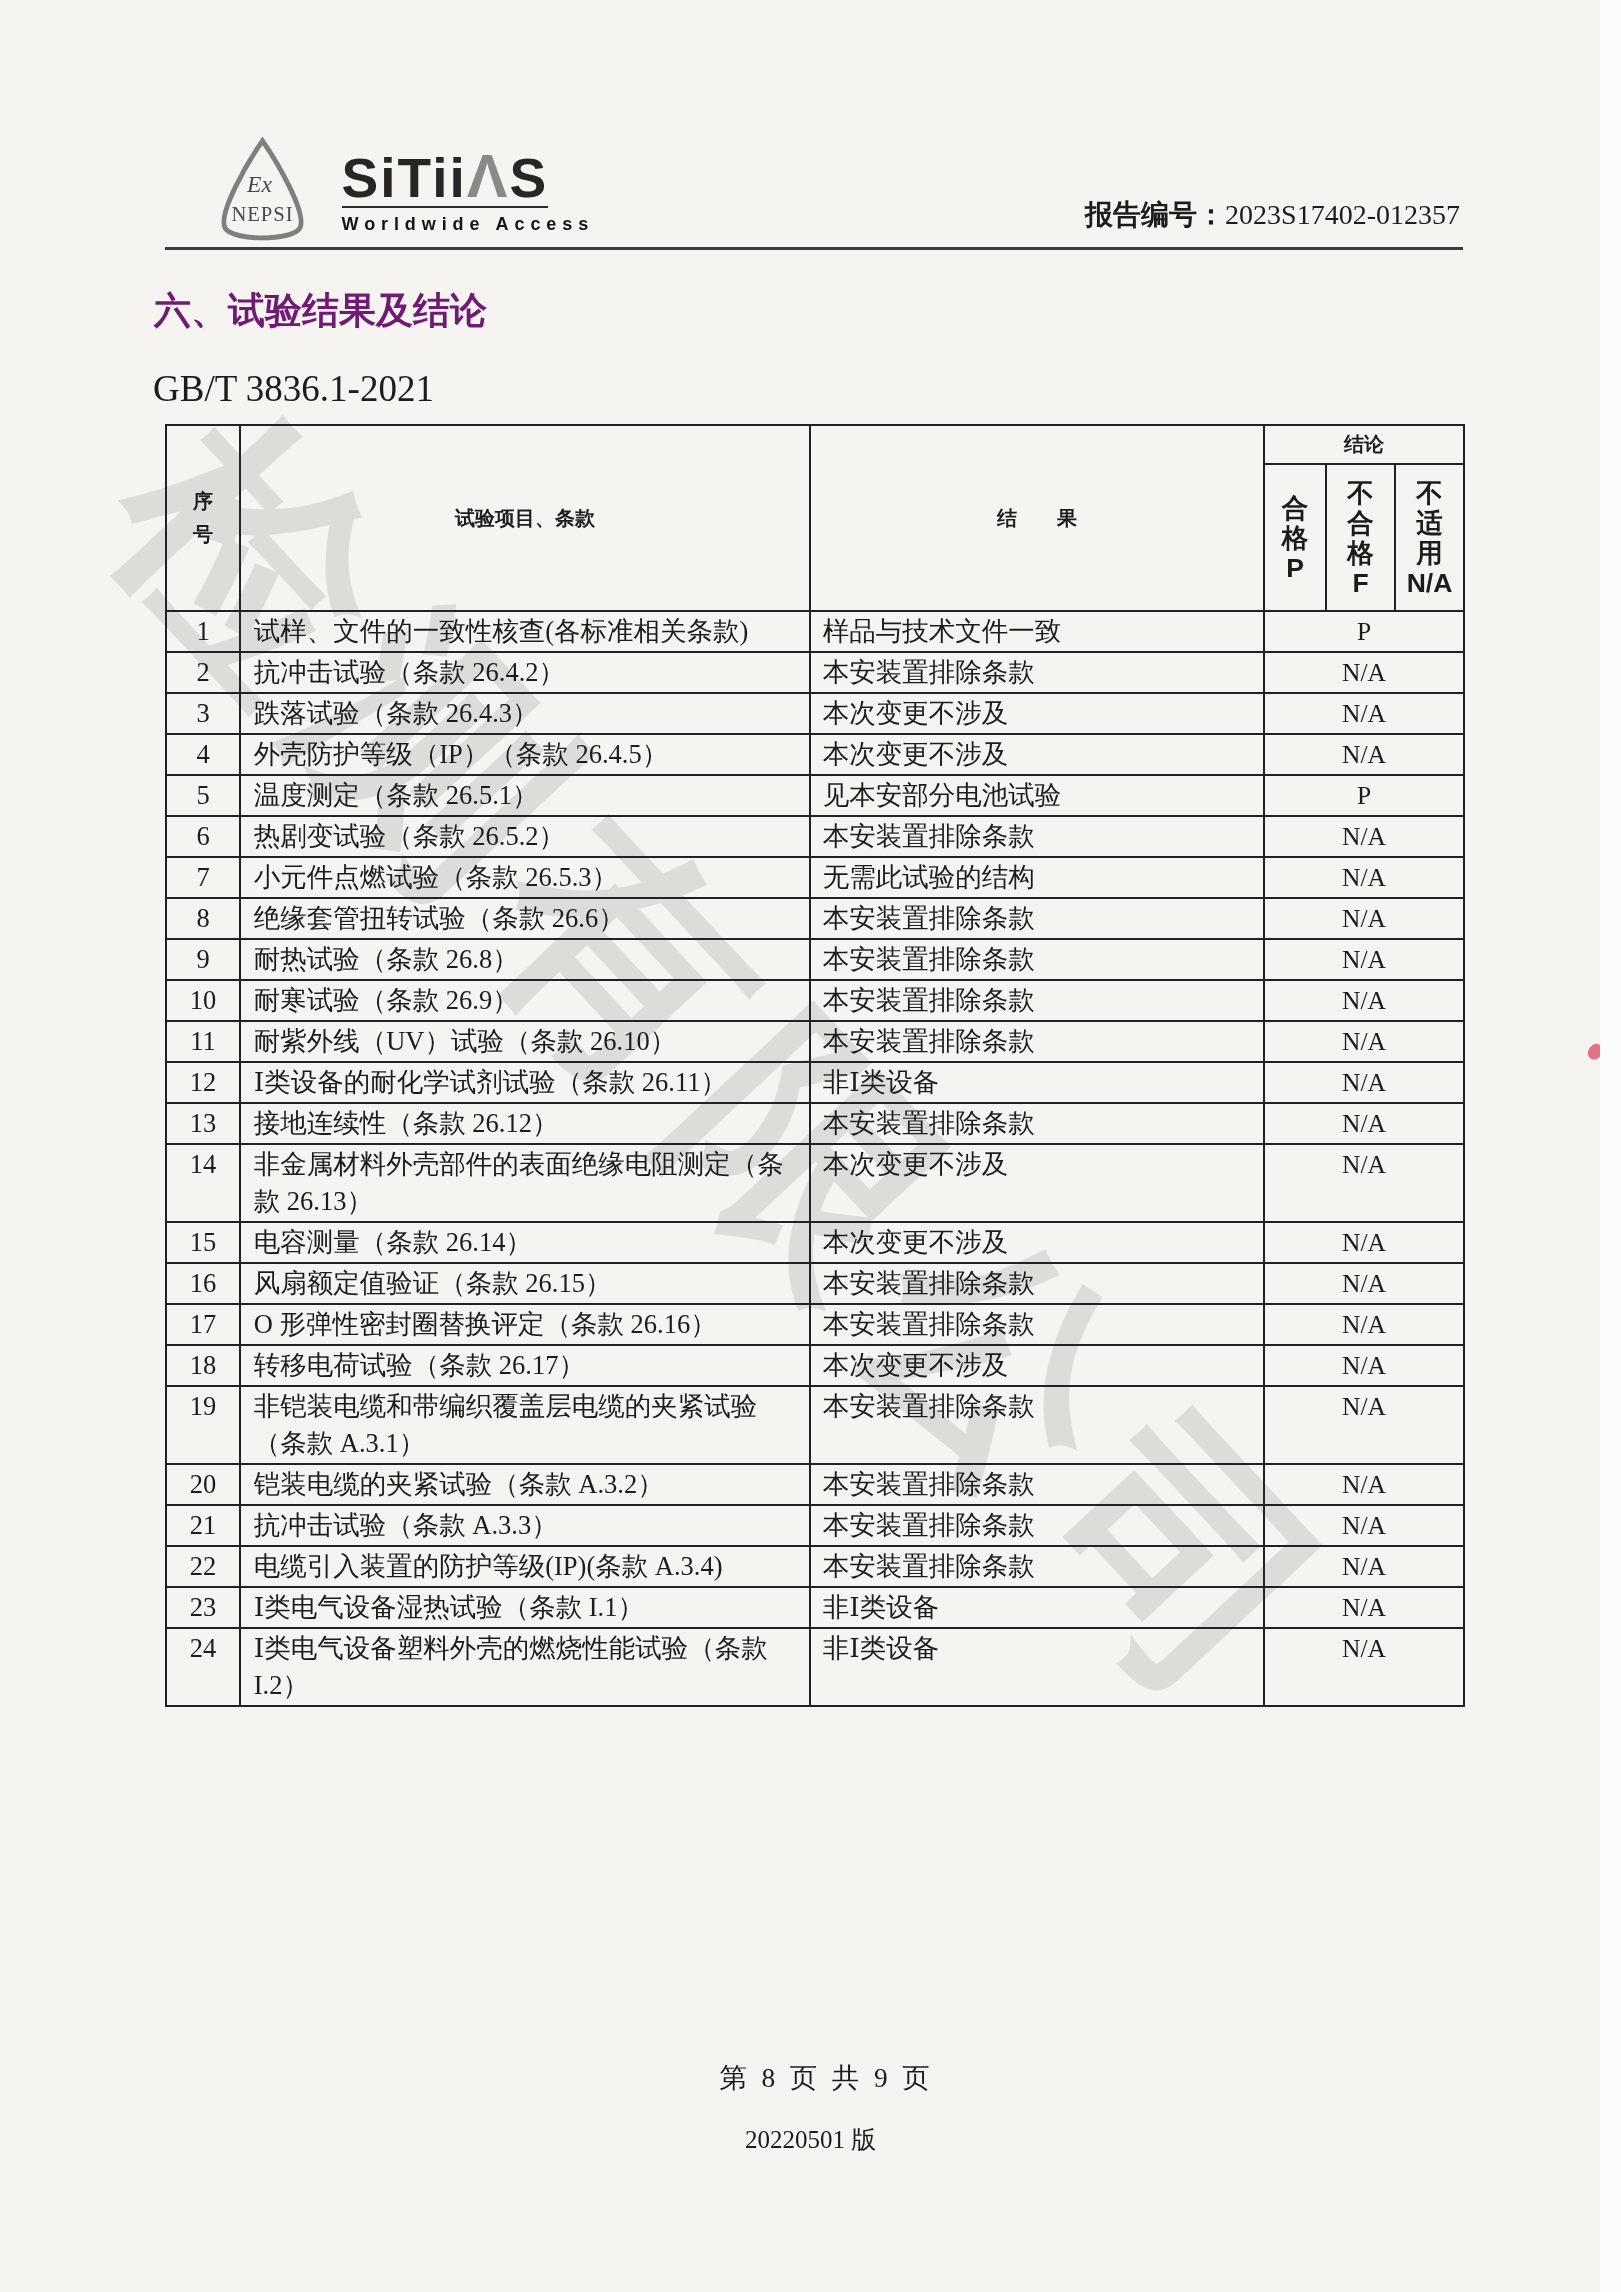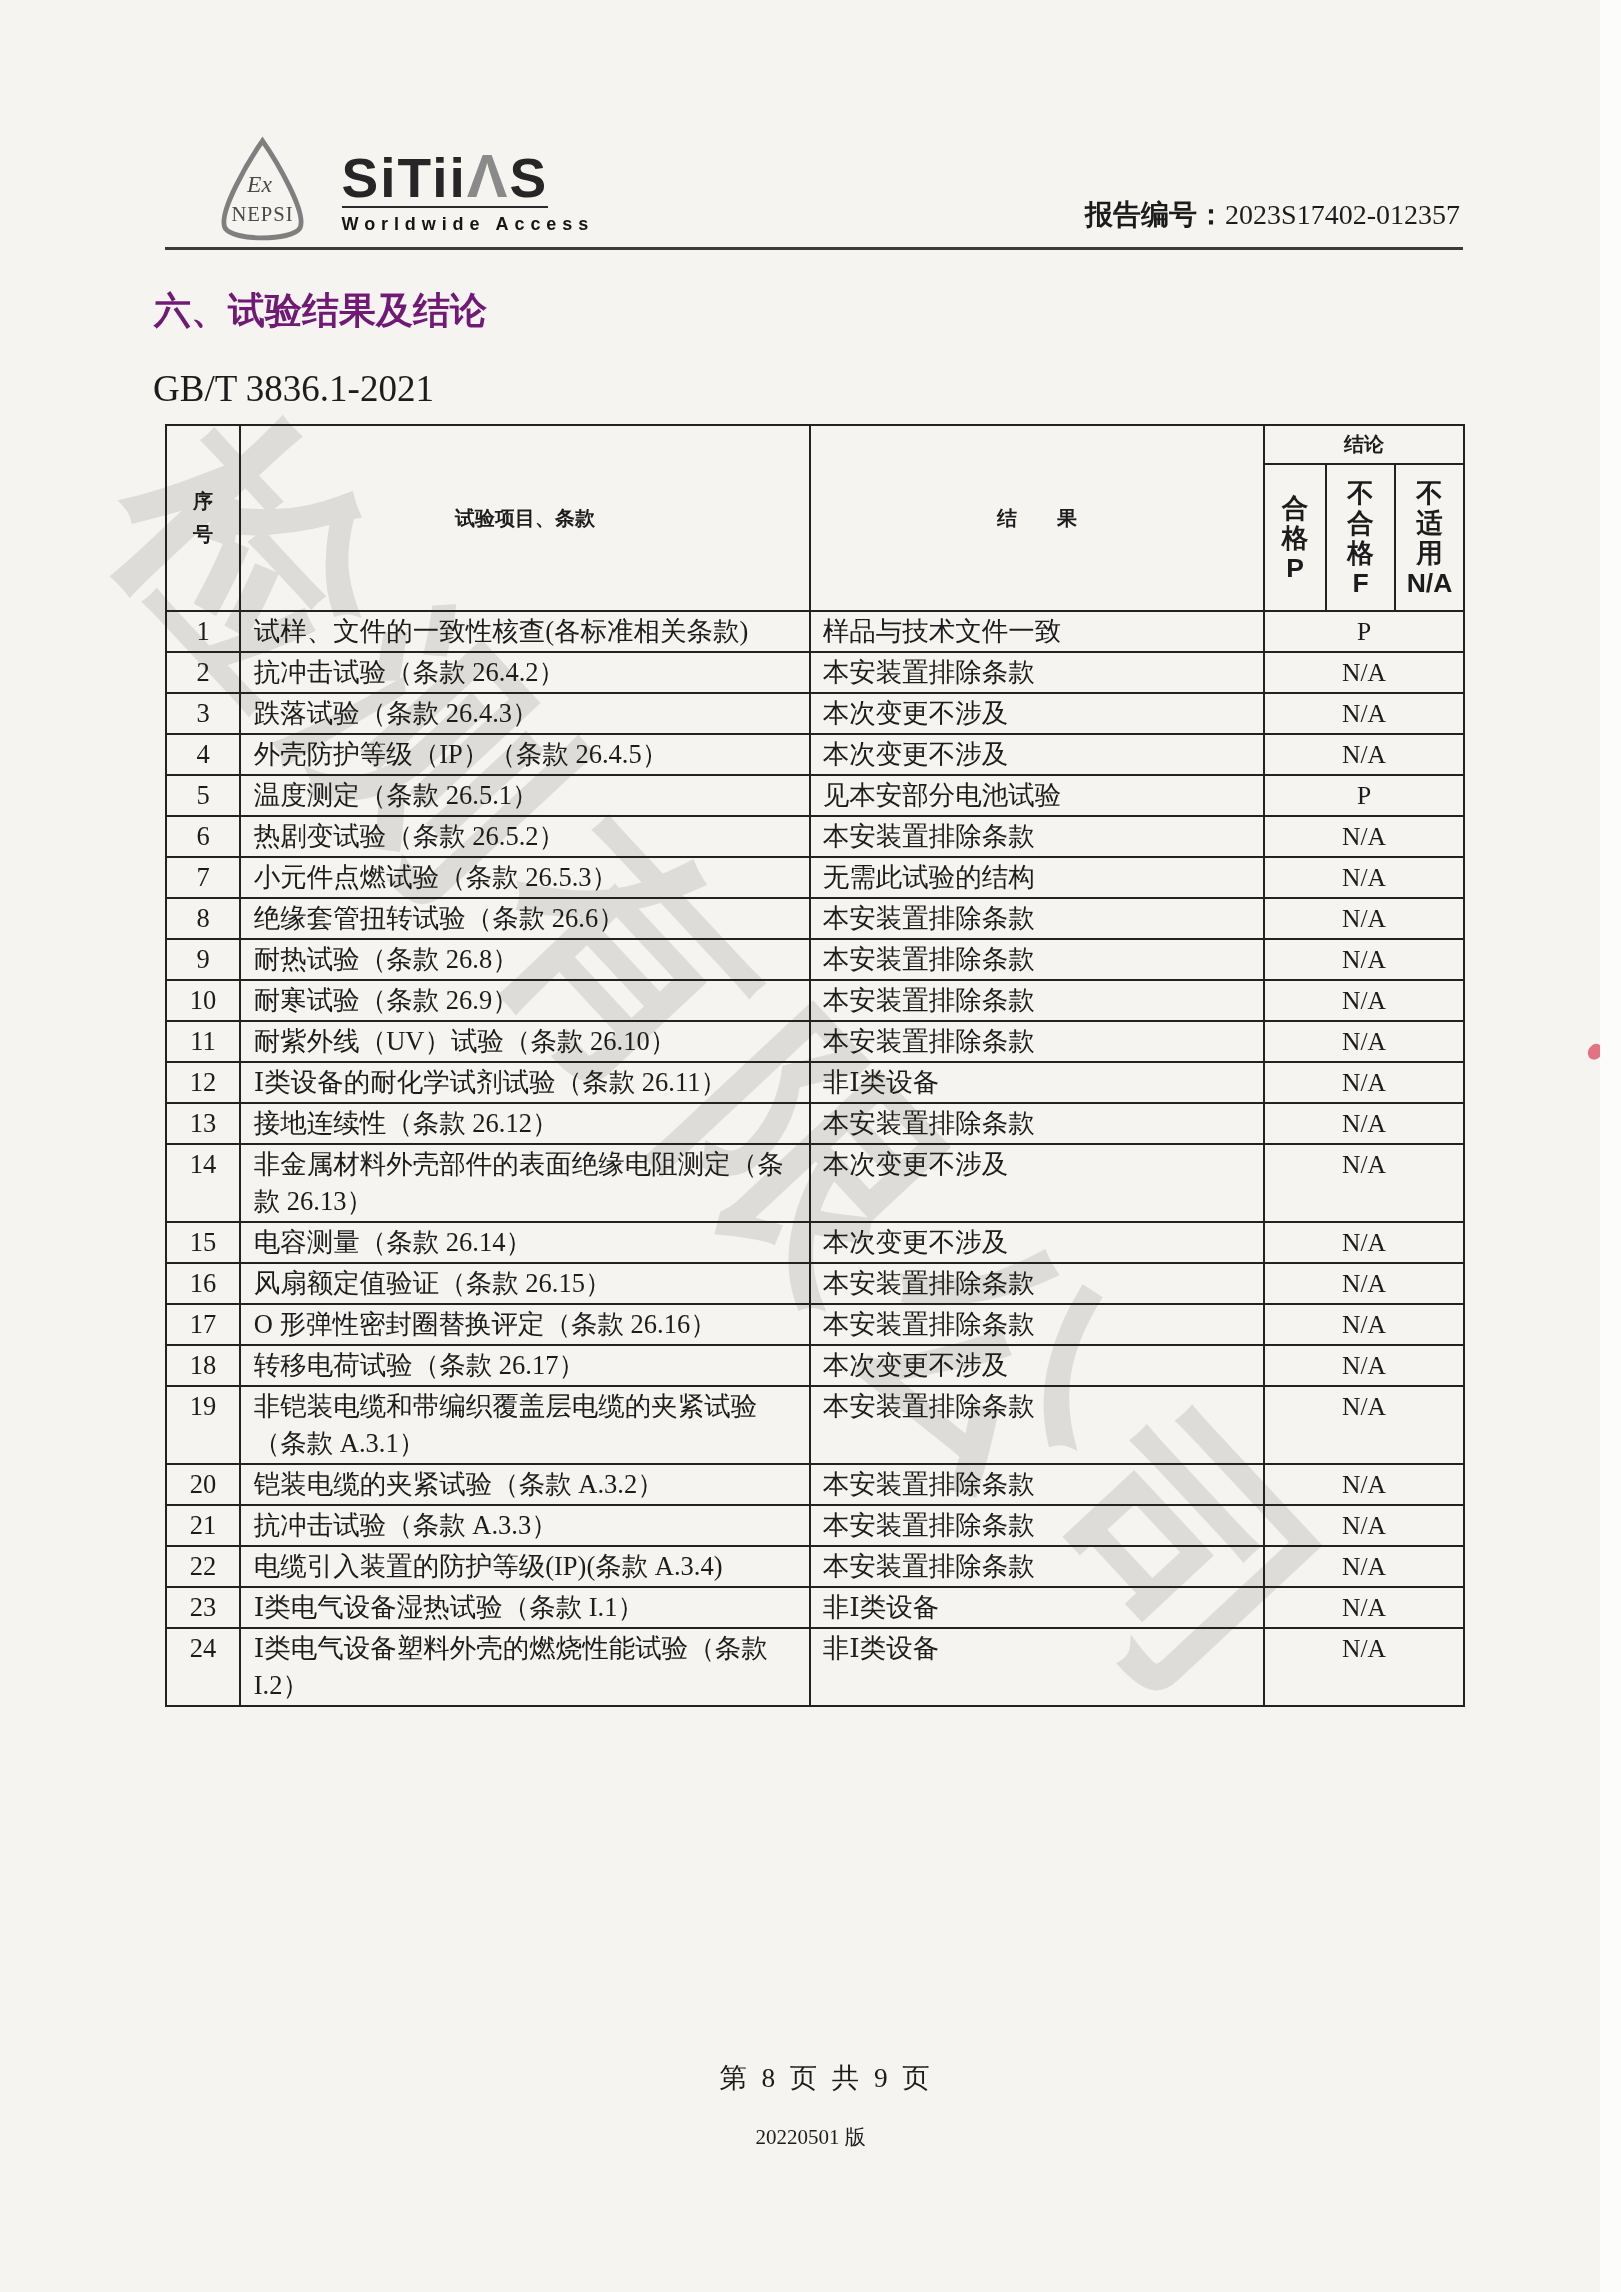--- a/index.html
+++ b/index.html
@@ -52,21 +52,21 @@
   .th-result{font-size:29px;white-space:pre;}
   tbody td{vertical-align:top;font-size:26.5px;line-height:37px;padding:1px 5.9px;}
   td.c-no{text-align:center;padding:1px 0;}
   td.c-item{text-align:left;padding-left:12.7px;padding-right:11px;}
   td.c-result{text-align:left;padding-left:11.8px;}
   td.c-concl{text-align:center;font-size:25.5px;}
   
   .footer-page{position:absolute;left:0;top:2060px;width:1621px;text-align:center;
     font-size:27.4px;letter-spacing:3.9px;z-index:3;padding-left:16px;}
   .footer-version{position:absolute;left:0;top:2123px;width:1621px;text-align:center;
-    font-size:21px;z-index:3;}
+    font-size:25px;z-index:3;}
   
   .red-mark{position:absolute;left:1587px;top:1045px;width:15.7px;height:13.7px;z-index:4;
     background:rgba(223,92,110,0.85);
     border-radius:60% 40% 55% 45%;transform:rotate(-35deg);}
 </style>
 </head>
 <body>
 
 <div class="right-edge"></div>
 <div class="watermark">检测有限公司</div>

